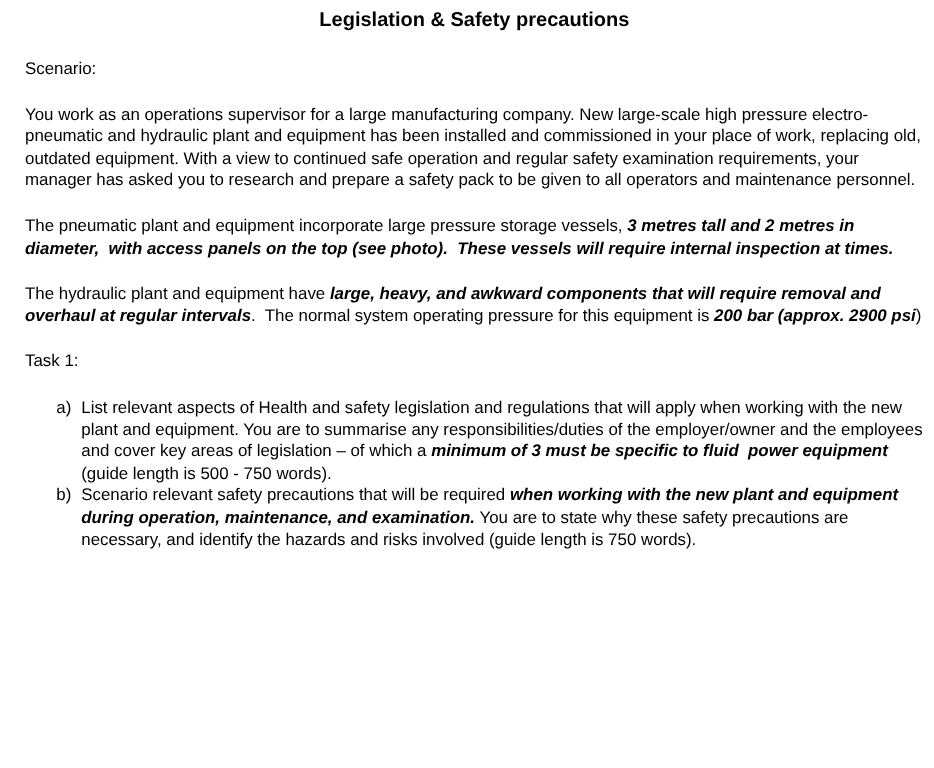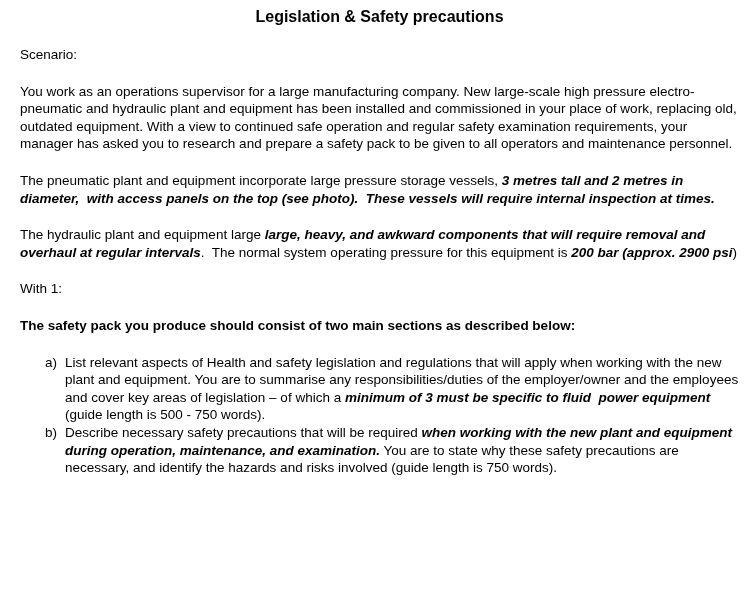--- a/index.html
+++ b/index.html
@@ -59,33 +59,32 @@
 <div class="page">
 
   <h1 class="doc-title">Legislation &amp; Safety precautions</h1>
 
   <div class="heading">Scenario:</div>
 
   <p class="para"><span>You work as an operations supervisor for a large manufacturing company. New large-scale high pressure electro-pneumatic and hydraulic plant and equipment has been installed and commissioned in your place of work, replacing old, outdated equipment. With a view to continued safe operation and regular safety examination requirements, your manager has asked you to research and prepare a safety pack to be given to all operators and maintenance personnel.</span></p>
 
   <p class="para"><span>The pneumatic plant and equipment incorporate large pressure storage vessels, </span><b>3 metres tall and 2 metres in diameter,  with access panels on the top (see photo).  These vessels will require internal inspection at times.</b></p>
 
-  <p class="para"><span>The hydraulic plant and equipment large </span><b>large, heavy, and awkward components that will require removal and overhaul at regular intervals</b><span>.  The normal system operating pressure for this equipment is </span><b>200 bar (approx. 2900 psi</b><span>)</span></p>
+  <p class="para"><span>The hydraulic plant and equipment have </span><b>large, heavy, and awkward components that will require removal and overhaul at regular intervals</b><span>.  The normal system operating pressure for this equipment is </span><b>200 bar (approx. 2900 psi</b><span>)</span></p>
 
-  <div class="heading">With 1:</div>
+  <div class="heading">Task 1:</div>
 
-  <div class="task-intro">The safety pack you produce should consist of two main sections as described below:</div>
 
   <div class="task-list">
 
     <div class="list-item">
       <span class="list-marker">a)</span>
       <span class="list-content"><span>List relevant aspects of Health and safety legislation and regulations that will apply when working with the new plant and equipment. You are to summarise any responsibilities/duties of the employer/owner and the employees and cover key areas of legislation – of which a </span><b>minimum of 3 must be specific to fluid  power equipment</b><span> (guide length is 500 - 750 words).</span></span>
     </div>
 
     <div class="list-item">
       <span class="list-marker">b)</span>
-      <span class="list-content"><span>Describe necessary safety precautions that will be required </span><b>when working with the new plant and equipment during operation, maintenance, and examination.</b><span> You are to state why these safety precautions are necessary, and identify the hazards and risks involved (guide length is 750 words).</span></span>
+      <span class="list-content"><span>Scenario relevant safety precautions that will be required </span><b>when working with the new plant and equipment during operation, maintenance, and examination.</b><span> You are to state why these safety precautions are necessary, and identify the hazards and risks involved (guide length is 750 words).</span></span>
     </div>
 
   </div>
 
 </div>
 
 </body></html>

